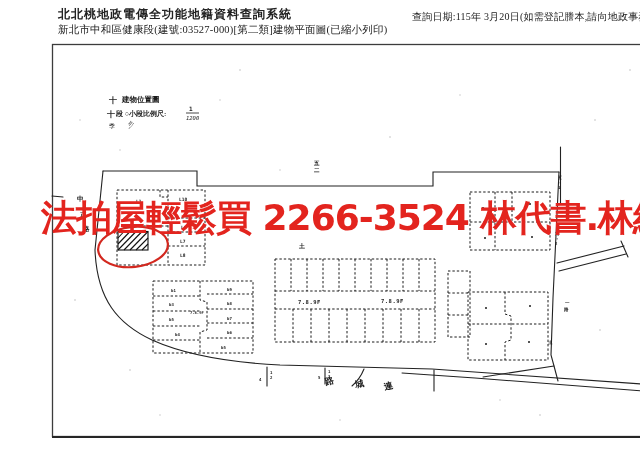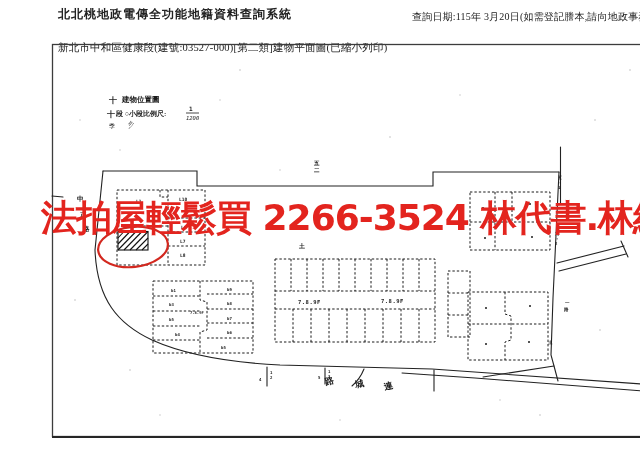--- a/index.html
+++ b/index.html
@@ -1,19 +1,19 @@
 <!DOCTYPE html>
 <html><head>
 <meta charset="utf-8">
 <style>
   html,body{margin:0;padding:0;background:#fff;}
   .page{position:relative;width:640px;height:452px;background:#ffffff;overflow:hidden;
         font-family:"Liberation Serif",serif;color:#1c1c1c;margin-left:40px;}
   .hdr1{position:absolute;left:18px;top:6px;font-size:12px;letter-spacing:1px;font-weight:bold;color:#222;}
-  .hdr2{position:absolute;left:18px;top:41px;font-size:10.5px;letter-spacing:0.2px;color:#222;}
+  .hdr2{position:absolute;left:18px;top:23px;font-size:10.5px;letter-spacing:0.2px;color:#222;}
   .qdate{position:absolute;left:372px;top:10px;font-size:10px;letter-spacing:0.2px;color:#222;white-space:nowrap;}
   .watermark{position:absolute;left:1px;top:198px;z-index:5;
         font-family:"DejaVu Sans",sans-serif;font-weight:900;font-size:36px;line-height:1.1;
         letter-spacing:-1px;white-space:nowrap;color:#e3241e;}
   svg{position:absolute;left:0;top:0;z-index:1;}
   svg text{font-family:"DejaVu Sans Mono",monospace;fill:#1b1b1b;}
   .cjk{font-family:"Liberation Serif",serif;}
 </style>
 </head>
 <body>

